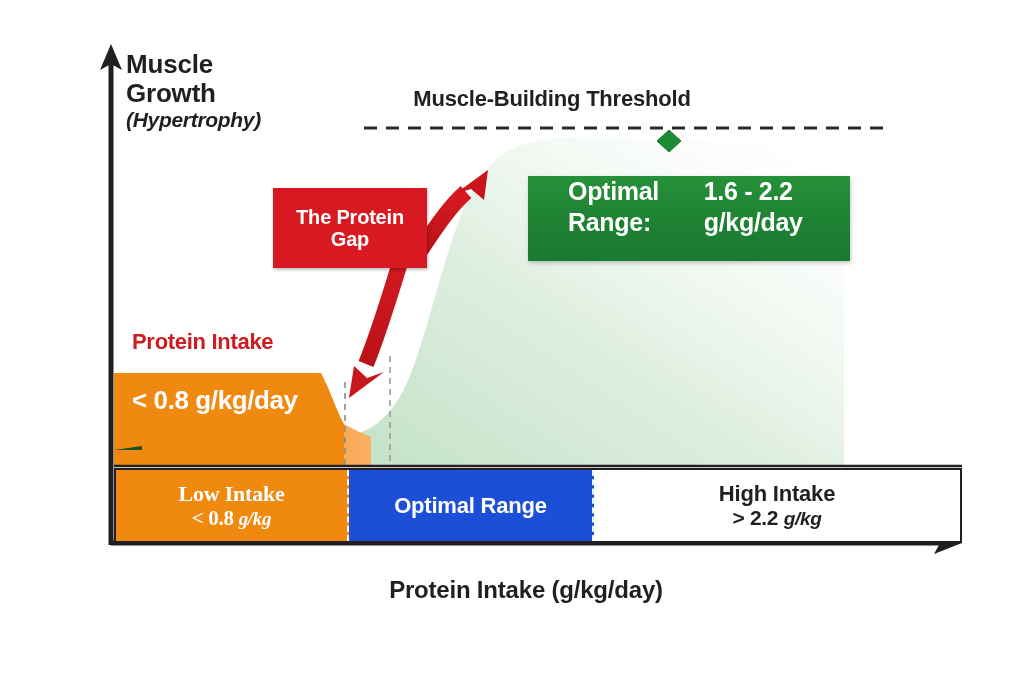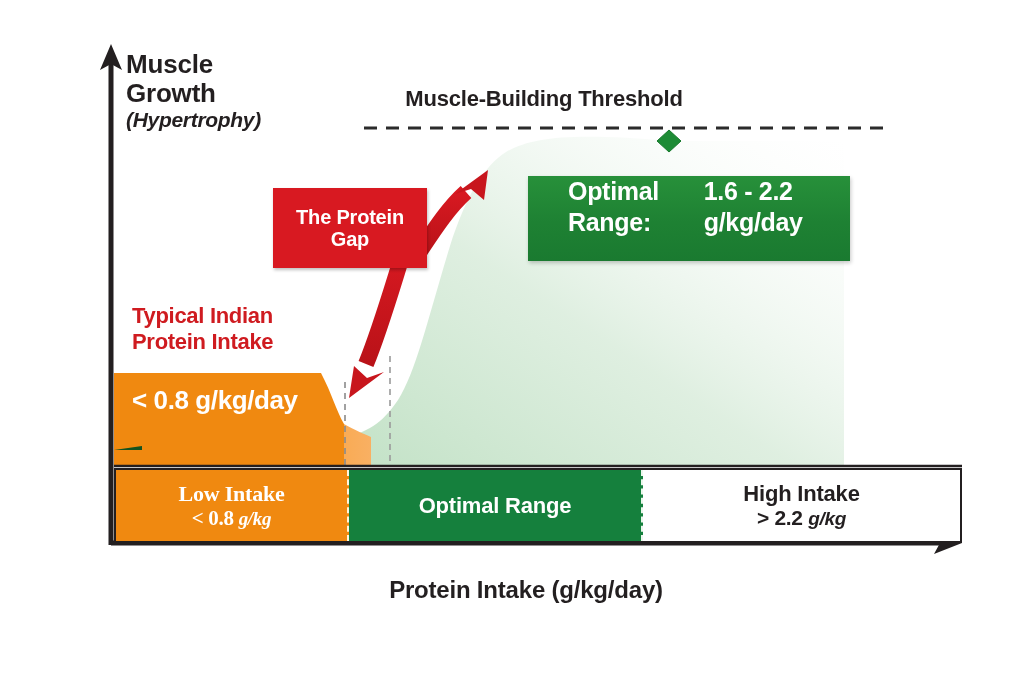--- a/index.html
+++ b/index.html
@@ -44,21 +44,21 @@
   }
   #y-axis-title .sub {
     display: block;
     font-size: 21px;
     font-weight: bold;
     font-style: italic;
     letter-spacing: -0.3px;
   }
 
   #threshold-label {
-    left: 360px; top: 86px;
+    left: 368px; top: 86px;
     width: 340px;
     font-size: 22px;
     font-weight: bold;
     text-align: center;
     letter-spacing: -0.2px;
   }
 
   #x-axis-title {
     left: 262px; top: 576px;
     width: 500px;
@@ -142,21 +142,21 @@
     align-items: center;
     justify-content: center;
     line-height: 1.16;
   }
   .band .b-title { font-size: 22px; font-weight: bold; letter-spacing: -0.2px; }
   .band .b-sub  { font-size: 21px; font-weight: bold; letter-spacing: -0.3px; }
   .band .b-sub em { font-style: italic; font-weight: bold; font-size: 19px; }
 
   #band-low   { width: 233px; background: #f08910; color: #ffffff;
                 border-right: 2px dashed #fff5e0; font-family: Liberation Serif, serif; }
-  #band-opt   { width: 294px; background: #15803d; color: #ffffff;
+  #band-opt   { width: 245px; background: #1d4ed8; color: #ffffff;
                 border-right: 2px dashed #eaf7ec; text-align: center; }
   #band-high  { flex: 1;      background: #ffffff; color: #231f20; }
 </style>
 </head>
 <body>
 
 <div id="stage">
 
   <svg class="layer" viewBox="0 0 1024 683">
     <defs>
@@ -264,21 +264,21 @@
   <div class="callout" id="protein-gap-box">
     <span>The Protein Gap</span>
   </div>
 
   <div class="callout" id="optimal-callout-box">
     <span>Optimal Range:</span>
     <span>1.6 - 2.2 g/kg/day</span>
   </div>
 
   <div id="typical-intake-label">
-    <span>Typical Indian</span><br>
+    <br>
     <span>Protein Intake</span>
   </div>
 
   <div id="low-intake-value">&lt; 0.8 g/kg/day</div>
 
   <div id="band-row">
     <div class="band" id="band-low">
       <div class="b-title">Low Intake</div>
       <div class="b-sub"><span>&lt; 0.8 </span><em>g/kg</em></div>
     </div>

